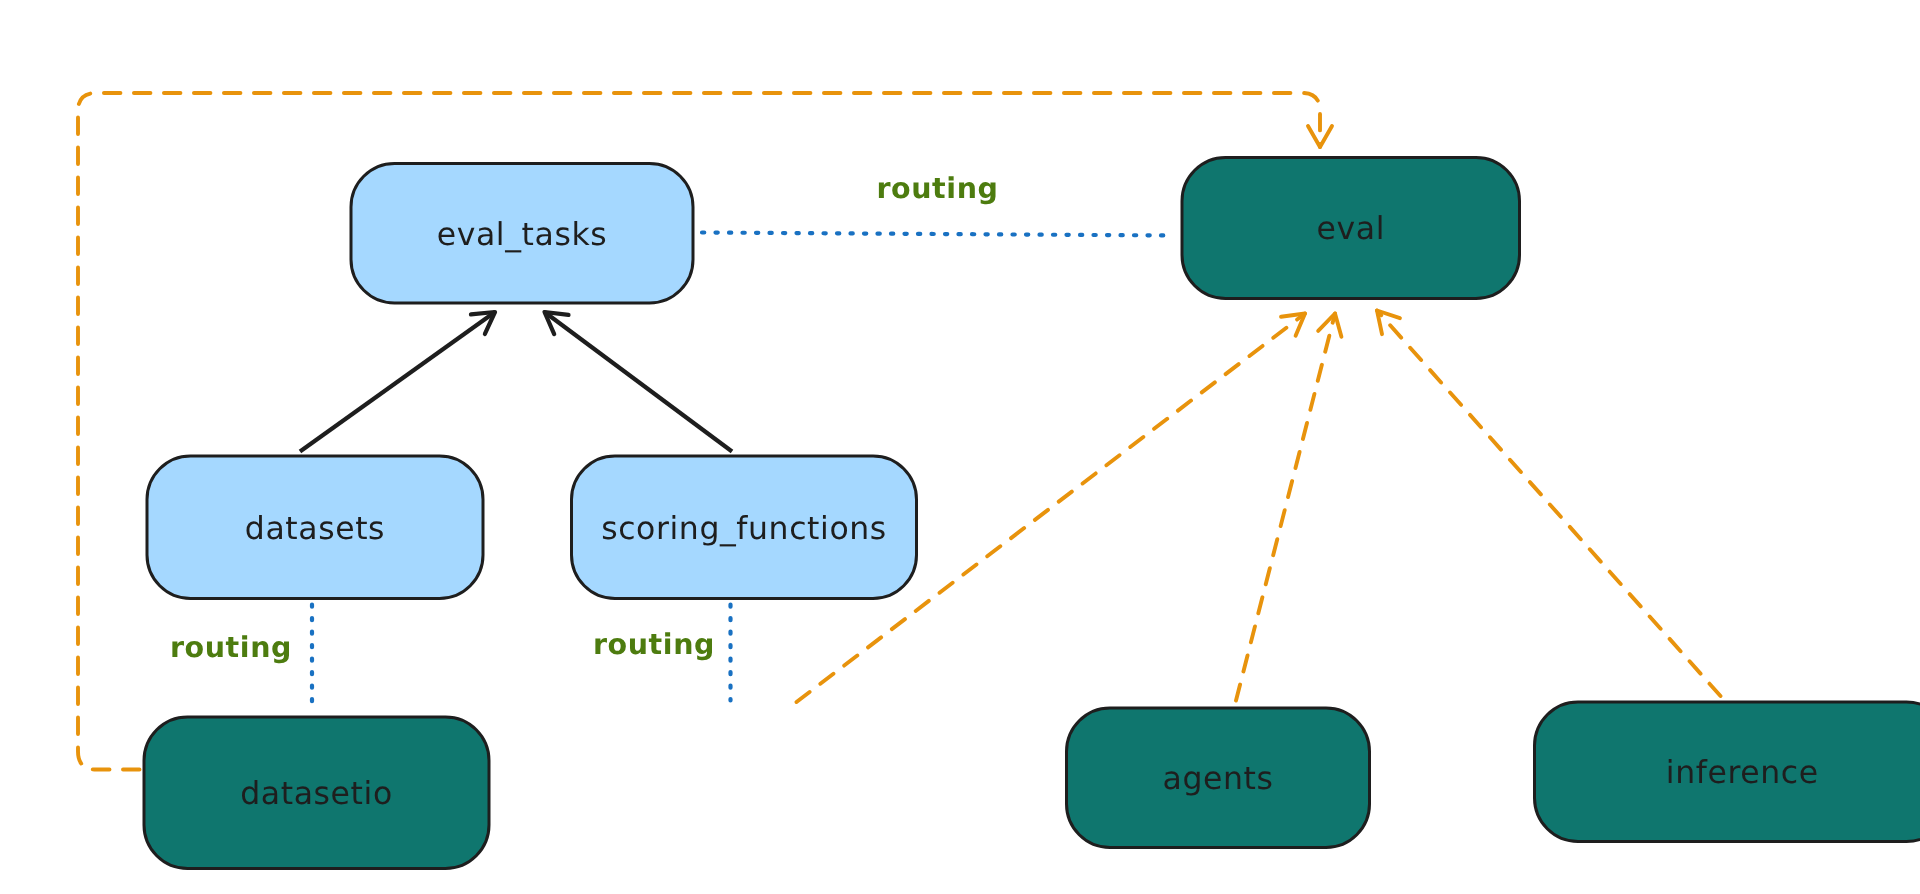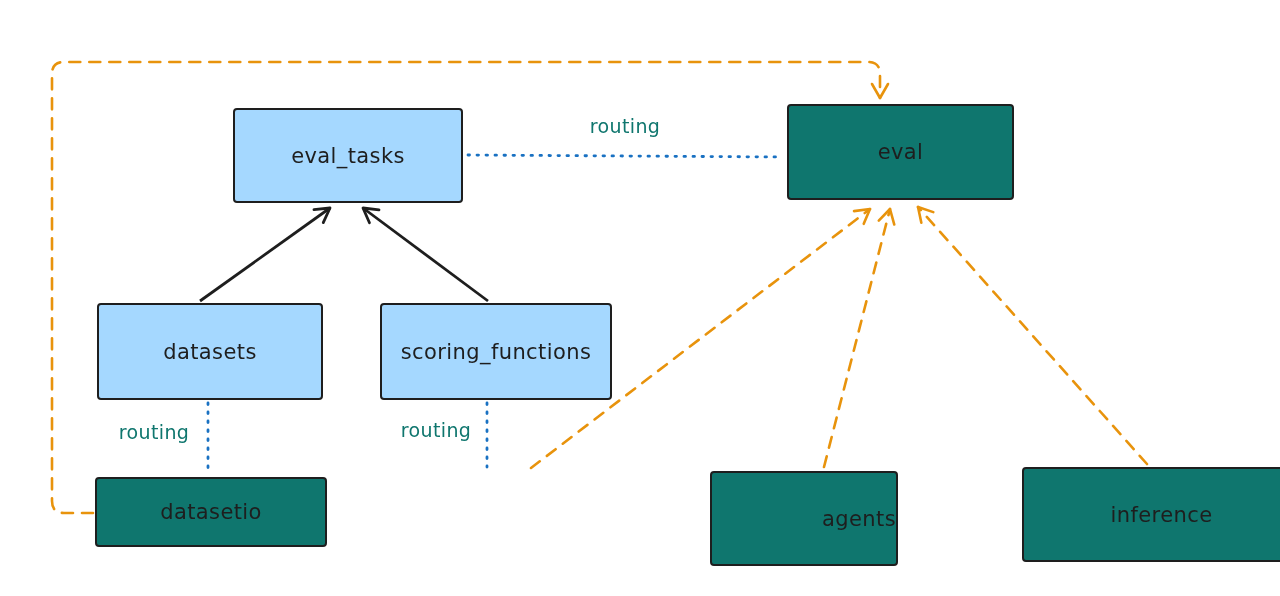--- a/index.html
+++ b/index.html
@@ -19,32 +19,32 @@
     left: 0; top: 0;
     width: 1280px; height: 596px;
   }
 
   .node {
     position: absolute;
     display: flex;
     align-items: center;
     justify-content: center;
     border: 2.6px solid #1e1e1e;
-    border-radius: 4px;
+    border-radius: 30px;
     font-size: 21px;
     color: #1e1e1e;
     letter-spacing: 0.4px;
   }
   .node.blue  { background: #a5d8ff; }
   .node.green { background: #0f766e; }
 
   .edge-label {
     position: absolute;
-    color: #0f766e;
-    font-weight: normal;
+    color: #4d7c0f;
+    font-weight: bold;
     font-size: 19px;
     text-align: center;
     letter-spacing: 0.4px;
     white-space: nowrap;
   }
 
   .solid-black  { stroke: #1e1e1e; stroke-width: 2.8; fill: none; }
   .dotted-blue  { stroke: #1971c2; stroke-width: 2.8; fill: none;
                   stroke-dasharray: 1.5 7.5; stroke-linecap: round; }
   .dashed-orange{ stroke: #e8930c; stroke-width: 2.6; fill: none;
@@ -87,26 +87,26 @@
   </div>
 
   <div class="node blue" style="left:97px; top:303px; width:226px; height:97px;">
     <span>datasets</span>
   </div>
 
   <div class="node blue" style="left:380px; top:303px; width:232px; height:97px;">
     <span>scoring_functions</span>
   </div>
 
-  <div class="node green" style="left:95px; top:477px; width:232px; height:70px;">
+  <div class="node green" style="left:95px; top:477px; width:232px; height:103px;">
     <span>datasetio</span>
   </div>
 
 
-  <div class="node green" style="left:710px; top:471px; width:188px; height:95px;justify-content:flex-end;">
+  <div class="node green" style="left:710px; top:471px; width:204px; height:95px;">
     <span>agents</span>
   </div>
 
   <div class="node green" style="left:1022px; top:467px; width:279px; height:95px;">
     <span>inference</span>
   </div>
 
   <div class="edge-label" style="left:572px; top:115px; width:106px;">
     <span>routing</span>
   </div>

